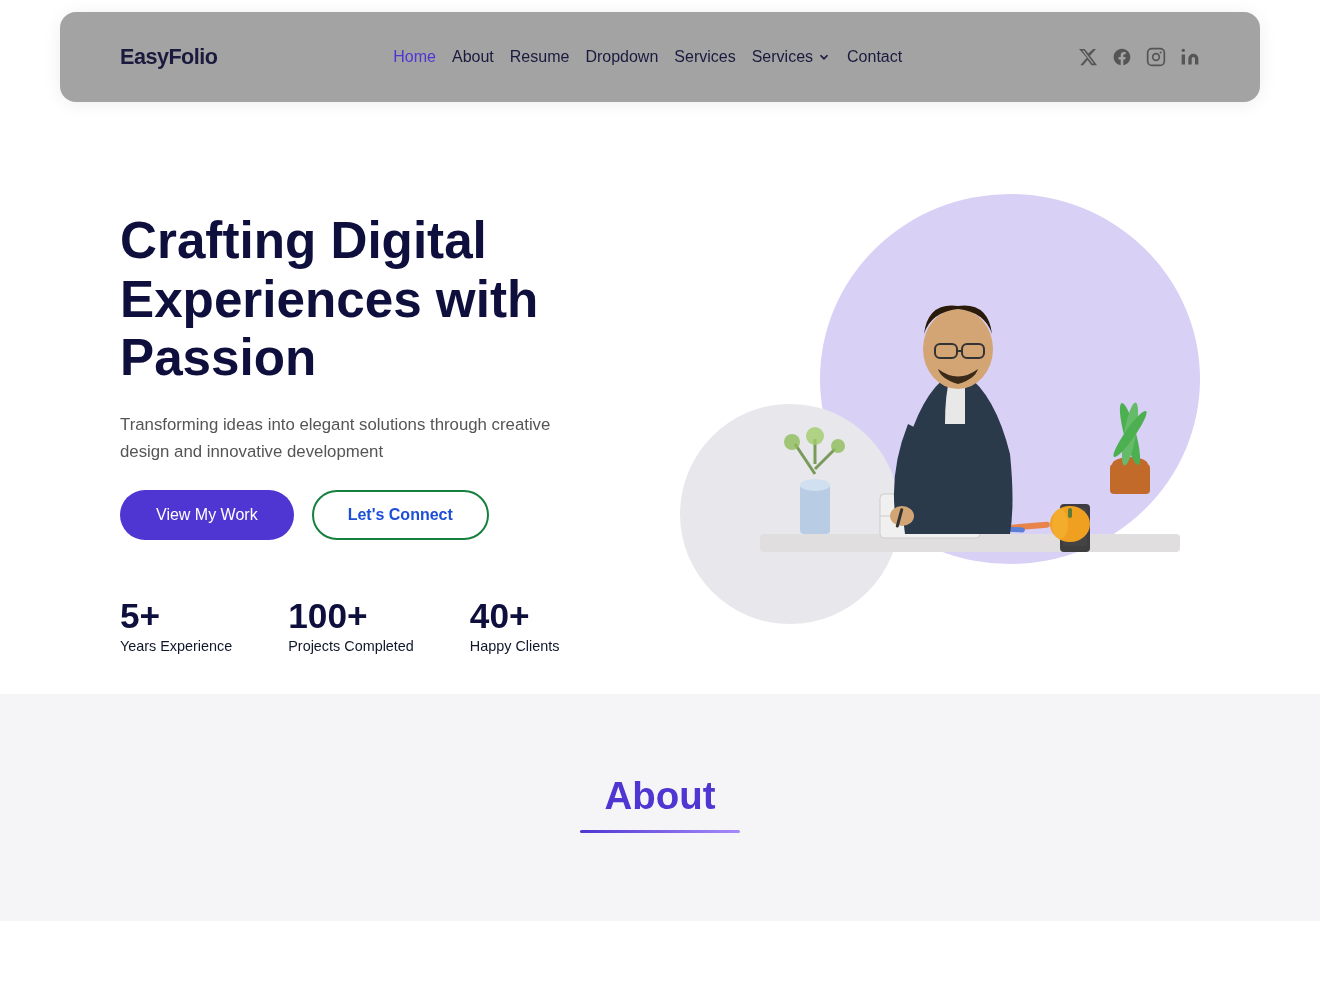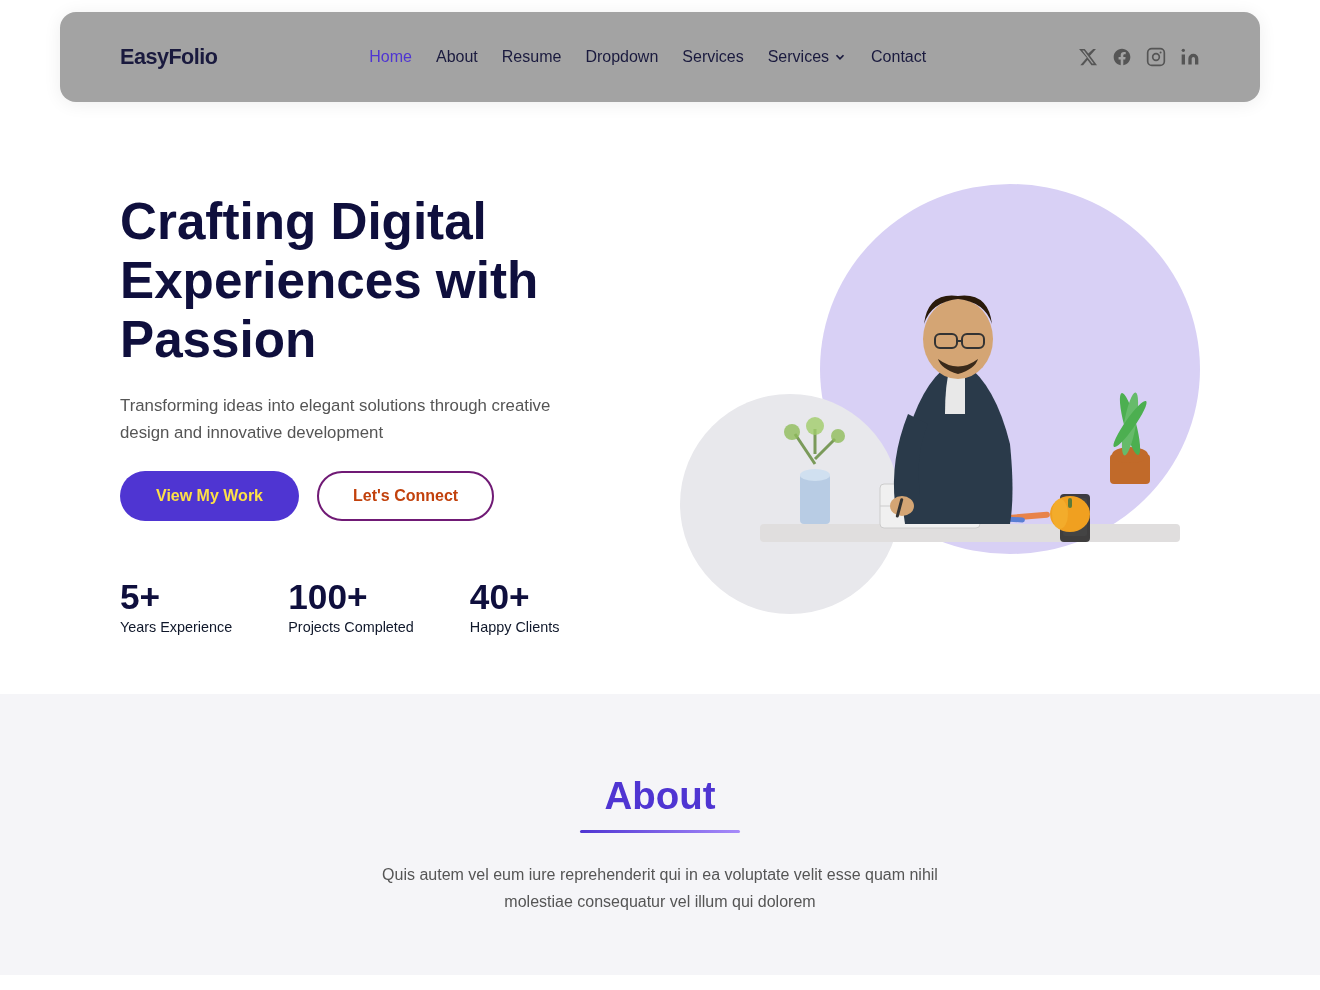--- a/index.html
+++ b/index.html
@@ -10,53 +10,53 @@
       display: flex; align-items: center; justify-content: space-between;
       padding: 0 60px; height: 90px;
       background: #a3a3a3; border-radius: 16px;
       margin: 12px 60px;
       box-shadow: 0 2px 18px rgba(0,0,0,0.07);
     }
     .nav-logo {
       font-size: 1.35rem; font-weight: 700; color: #1a1a3e; letter-spacing: -0.5px;
     }
     .nav-links {
-      display: flex; align-items: center; gap: 24px; list-style: none;
+      display: flex; align-items: center; gap: 16px; list-style: none;
     }
     .nav-links li a {
       text-decoration: none; color: #1a1a3e; font-size: 1rem; font-weight: 500;
       transition: color .2s;
     }
     .nav-links li a.active { color: #4f35d2; }
     .nav-dropdown { display: flex; align-items: center; gap: 4px; }
     .nav-dropdown svg { width: 14px; height: 14px; }
     .nav-socials { display: flex; gap: 14px; align-items: center; }
     .nav-socials a { color: #555; text-decoration: none; display: flex; align-items: center; }
 
     
     .hero {
-      display: flex; align-items: center; justify-content: space-between;
+      display: flex; align-items: flex-end; justify-content: space-between;
       padding: 60px 120px 40px 120px; min-height: 580px; position: relative;
     }
     .hero-left { max-width: 520px; z-index: 2; }
     .hero-title {
       font-size: 3.2rem; font-weight: 800; color: #0f0f3d; line-height: 1.15;
       margin-bottom: 24px;
     }
     .hero-subtitle {
       font-size: 1.05rem; color: #555; line-height: 1.6; margin-bottom: 24px; max-width: 480px;
     }
     .hero-buttons { display: flex; gap: 18px; margin-bottom: 56px; }
     .btn-primary {
-      background: #4f35d2; color: #fde047; border: none; border-radius: 40px;
-      padding: 16px 36px; font-size: 1rem; font-weight: 700; cursor: pointer;
+      background: #4f35d2; color: #ffffff; border: none; border-radius: 40px;
+      padding: 16px 36px; font-size: 1rem; font-weight: 400; cursor: pointer;
       transition: background .2s;
     }
     .btn-outline {
-      background: transparent; color: #c2410c; border: 2px solid #701a75; border-radius: 40px;
+      background: transparent; color: #1d4ed8; border: 2px solid #15803d; border-radius: 40px;
       padding: 14px 34px; font-size: 1rem; font-weight: 600; cursor: pointer;
       transition: border-color .2s, color .2s;
     }
     .hero-stats { display: flex; gap: 56px; }
     .stat-number { font-size: 2.2rem; font-weight: 800; color: #0f0f3d; }
     .stat-label { font-size: 0.9rem; color: #0f172a; margin-top: 2px; }
 
     
     .hero-right {
       position: relative; width: 520px; height: 460px; flex-shrink: 0;
@@ -240,14 +240,13 @@
       <ellipse cx="222" cy="322" rx="12" ry="10" fill="#d4a574"></ellipse>
 
       <rect x="218" y="314" width="3" height="20" rx="1.5" fill="#333" transform="rotate(15 220 324)"></rect>
     </svg>
   </div>
 </section>
 
 <section class="about-section">
   <h2 class="about-title">About</h2>
   <div class="about-underline"></div>
-  <p class="about-text">Quis autem vel eum iure reprehenderit qui in ea voluptate velit esse quam nihil molestiae consequatur vel illum qui dolorem</p>
 </section>
 
 </body></html>

